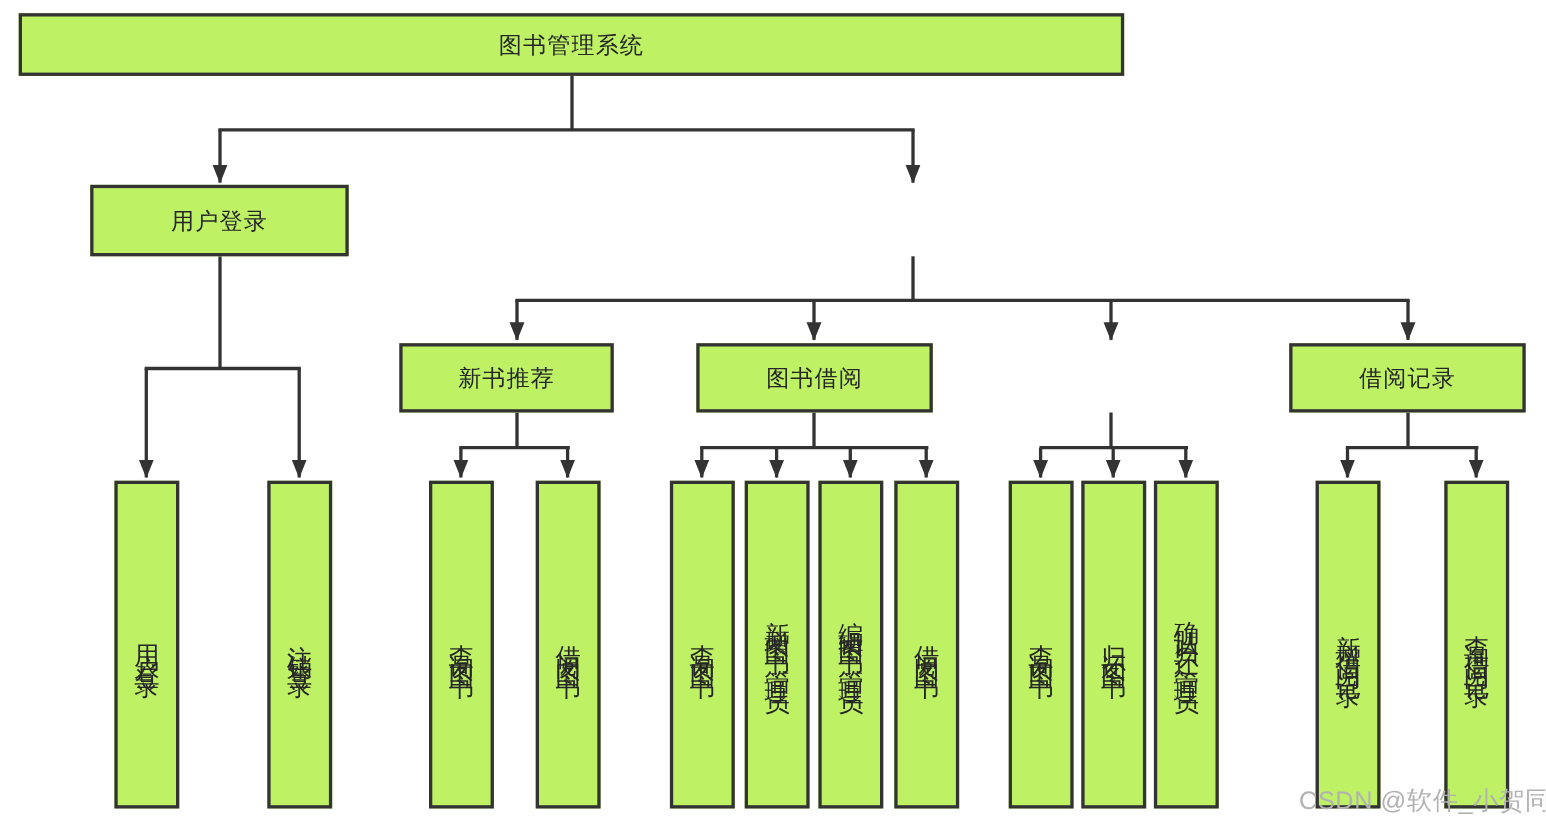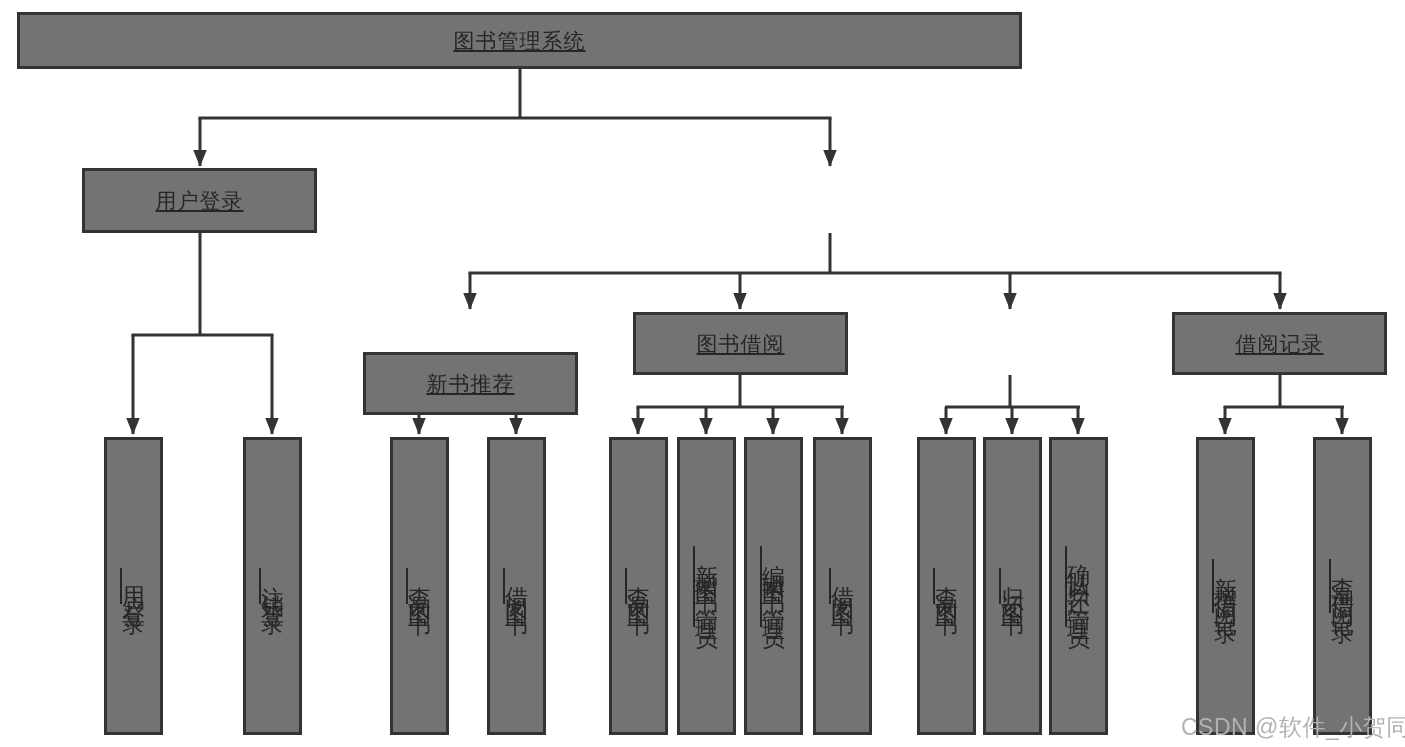--- a/index.html
+++ b/index.html
@@ -25,27 +25,26 @@
     position: absolute;
     left: 0; top: 0;
     width: 1405px;
     height: 747px;
   }
   .connectors line { stroke: var(--line-color); stroke-width: 3; }
   .connectors .arrowhead { fill: var(--line-color); }
   .box {
     position: absolute;
     box-sizing: border-box;
-    background: #737373;
+    background: #bef264;
     border: 3px solid var(--line-color);
     display: flex;
     align-items: center;
     justify-content: center;
     color: var(--text-color);
-    text-decoration: underline;
   }
   .hbox { font-size: 21px; letter-spacing: 1px; white-space: nowrap; }
   .leaf { font-size: 23px; }
   .vtext {
     writing-mode: vertical-rl;
     text-orientation: mixed;
     letter-spacing: 9px;
     line-height: 1;
     white-space: nowrap;
   }
@@ -56,21 +55,21 @@
     font-size: 23px;
     color: var(--watermark-color);
     white-space: nowrap;
     z-index: 5;
     letter-spacing: 0.5px;
   }
   
   .n-root  { left: 17px;  top: 12px;  width: 1005px; height: 57px; }
   .n-login { left: 82px;  top: 168px; width: 235px;  height: 65px; }
   .n-mgmt  { left: 712px; top: 168px; width: 235px;  height: 65px; }
-  .n-g0 { left: 363px;  top: 312px; width: 215px; height: 63px; margin-top: 40px; }
+  .n-g0 { left: 363px;  top: 312px; width: 195px; height: 63px; }
   .n-g1 { left: 633px;  top: 312px; width: 215px; height: 63px; }
   .n-g2 { left: 903px;  top: 312px; width: 214px; height: 63px; }
   .n-g3 { left: 1172px; top: 312px; width: 215px; height: 63px; }
   .leaf { top: 437px; width: 59px; height: 298px; }
   .c-0  { left: 104px; }  .c-1  { left: 243px; }
   .c-2  { left: 390px; }  .c-3  { left: 487px; }
   .c-4  { left: 609px; }  .c-5  { left: 677px; }
   .c-6  { left: 744px; }  .c-7  { left: 813px; }
   .c-8  { left: 917px; }  .c-9  { left: 983px; }
   .c-10 { left: 1049px; }

